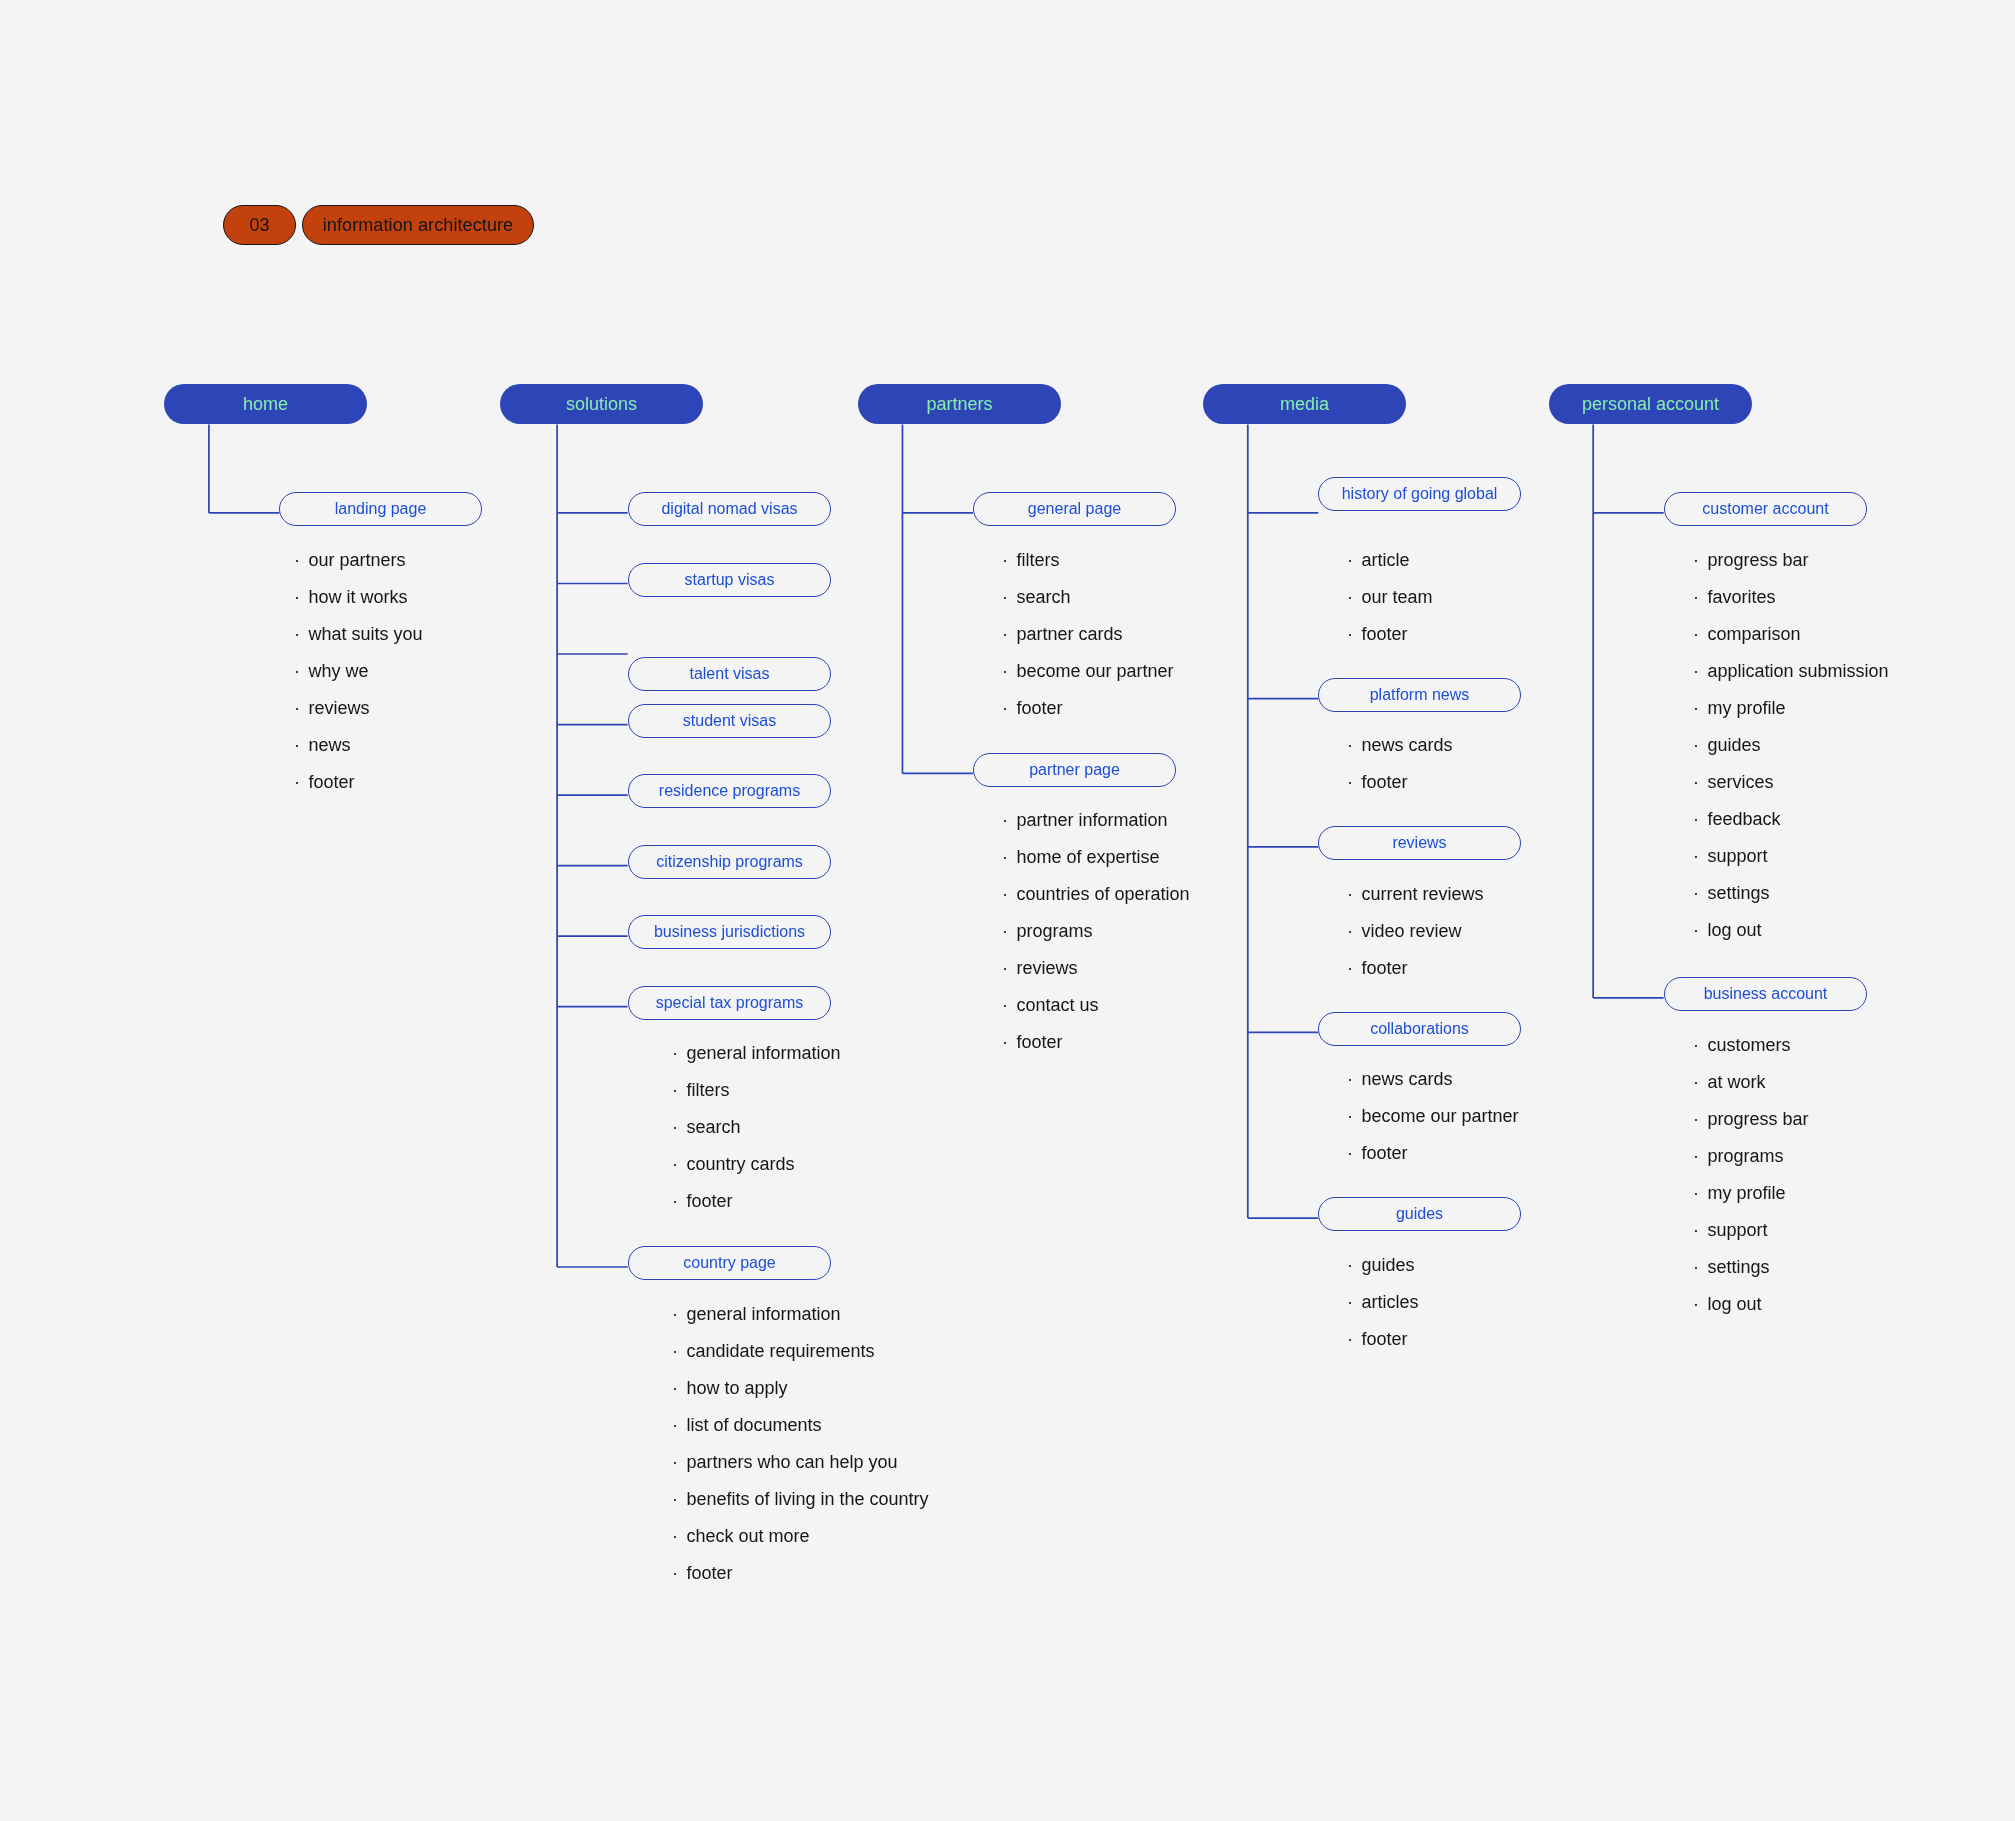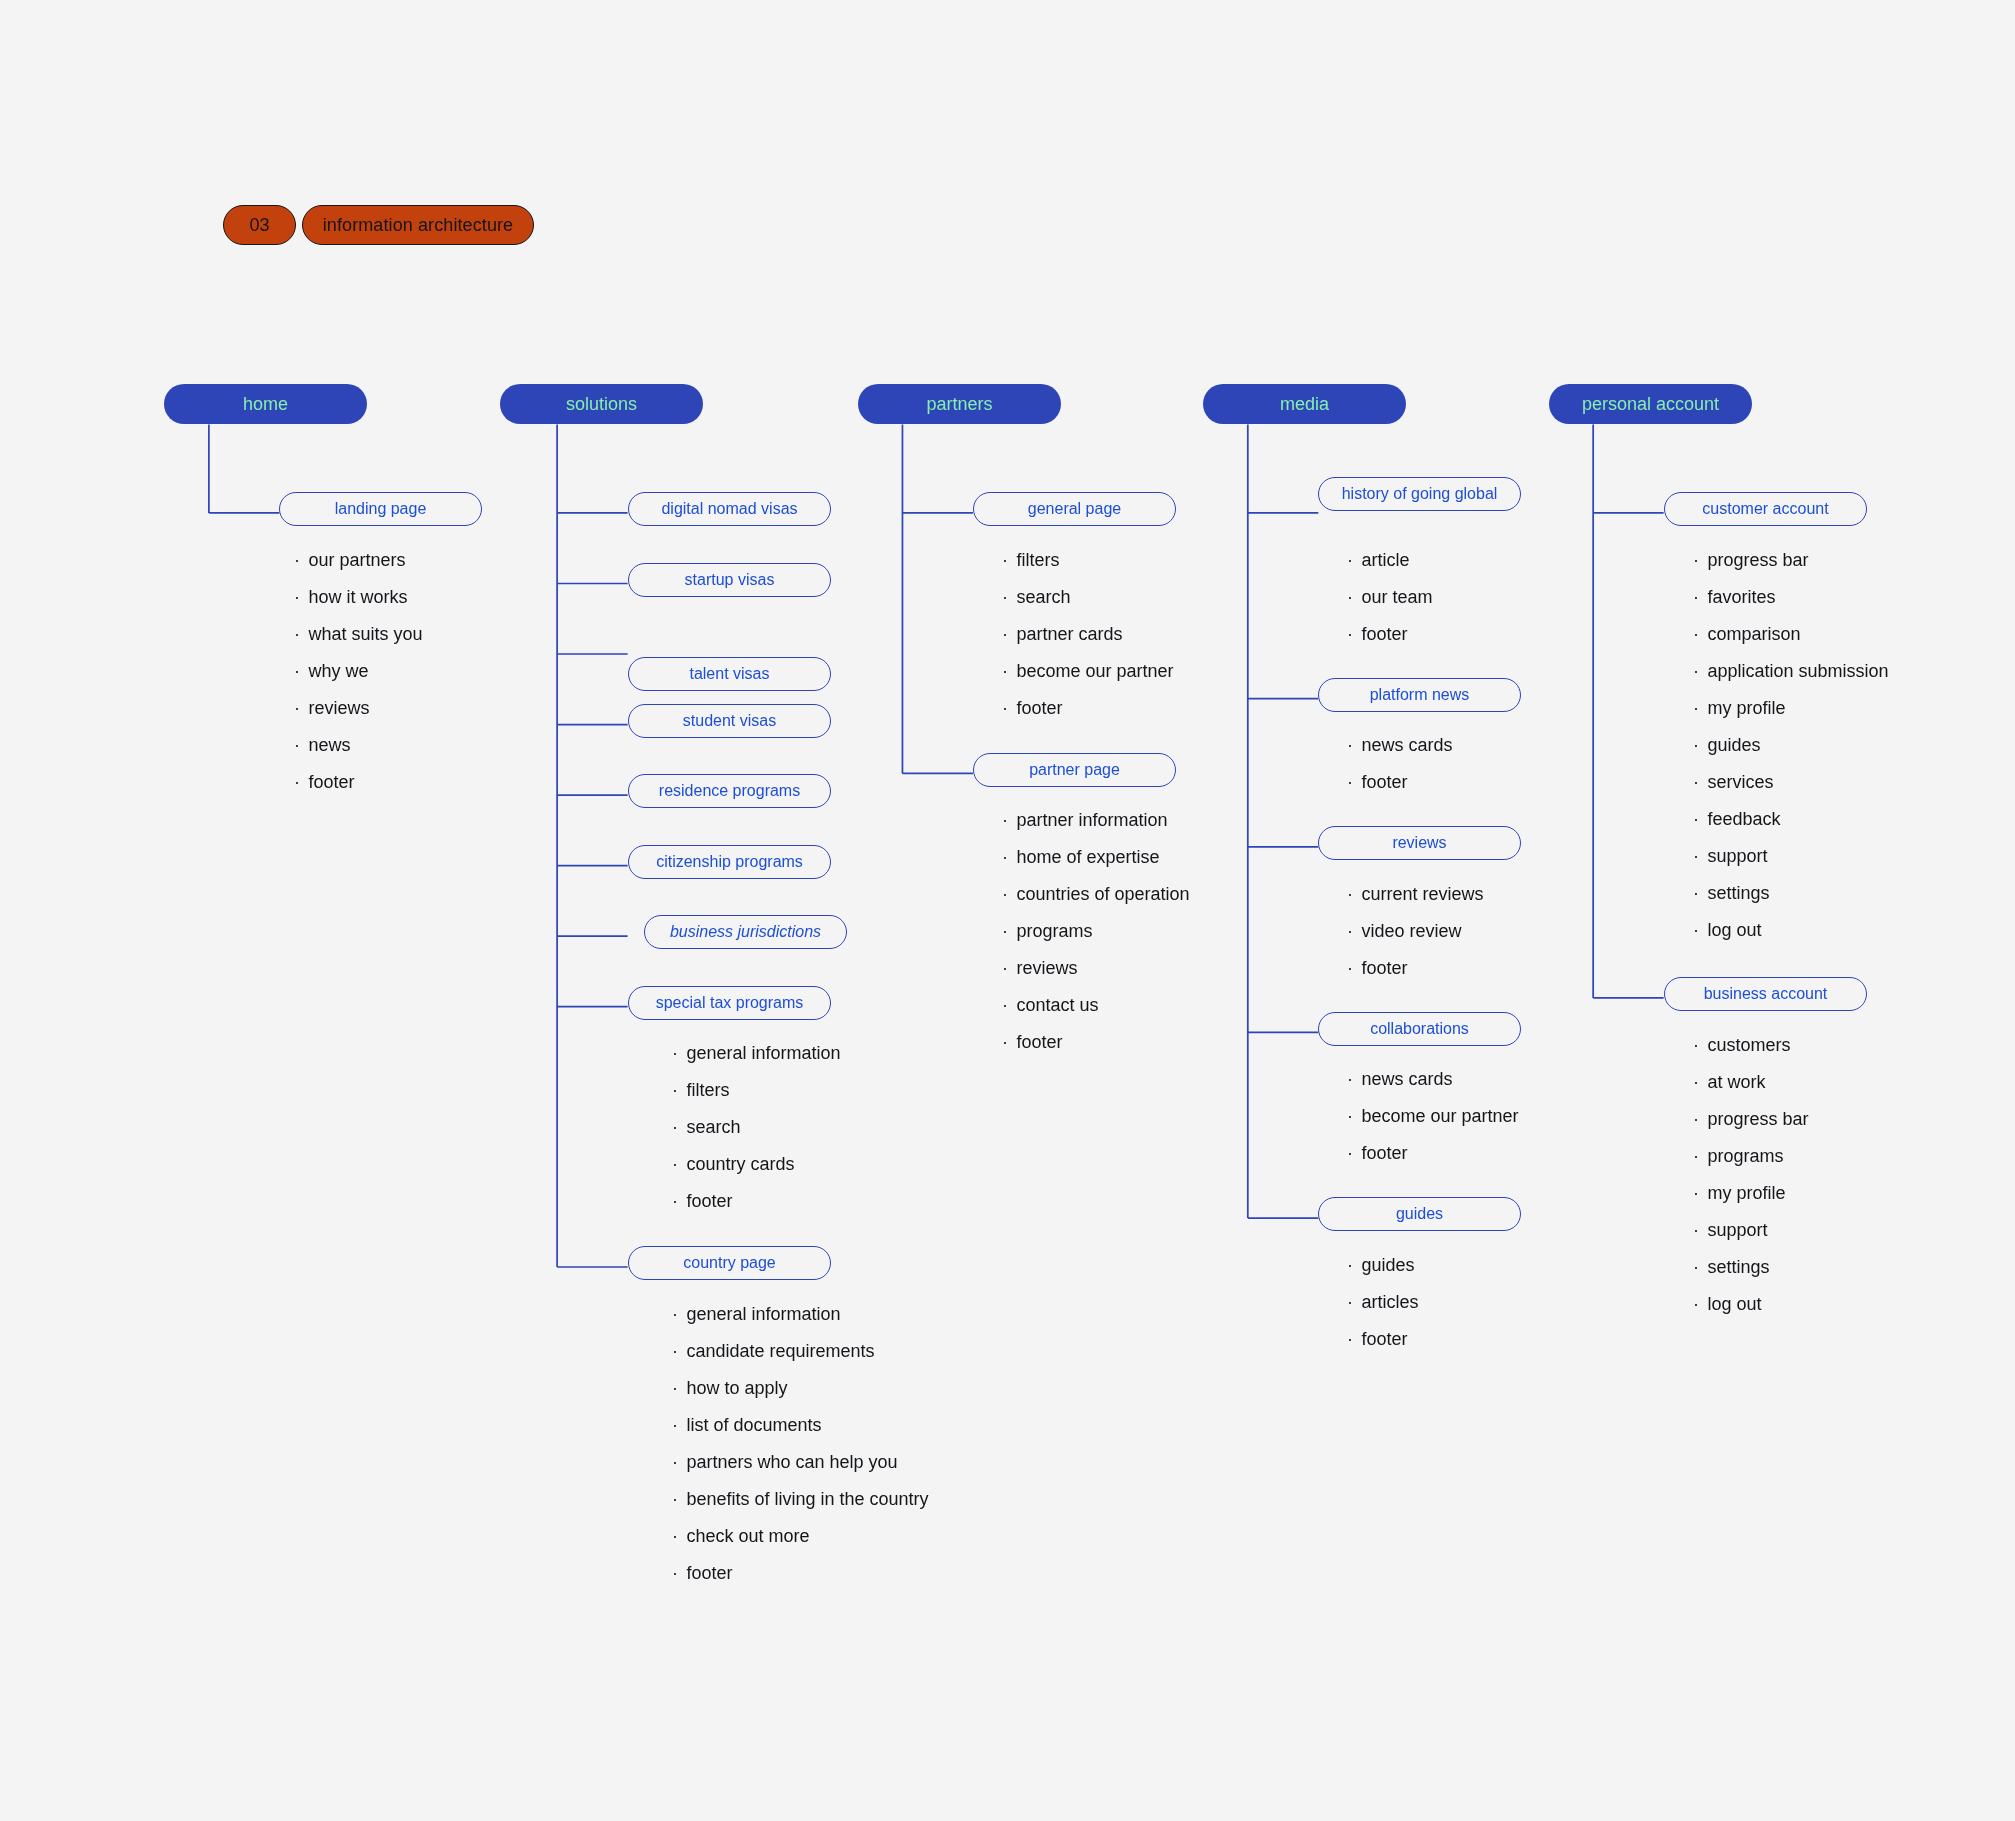--- a/index.html
+++ b/index.html
@@ -166,21 +166,21 @@
       </div>
       <div class="node-pill" style="left: 628px; top: 704px; width: 203px;">
         <span>student visas</span>
       </div>
       <div class="node-pill" style="left: 628px; top: 774px; width: 203px;">
         <span>residence programs</span>
       </div>
       <div class="node-pill" style="left: 628px; top: 845px; width: 203px;">
         <span>citizenship programs</span>
       </div>
-      <div class="node-pill" style="left: 644px; top: 915px; width: 203px; font-style: italic;">
+      <div class="node-pill" style="left: 628px; top: 915px; width: 203px;">
         <span>business jurisdictions</span>
       </div>
       <div class="node-pill" style="left: 628px; top: 986px; width: 203px;">
         <span>special tax programs</span>
       </div>
       <div class="bullet-list" style="left: 672px; top: 1043px;">
         <div class="bullet-item">
           <span class="bullet-dot">·</span>
           <span class="bullet-text">general information</span>
         </div>

